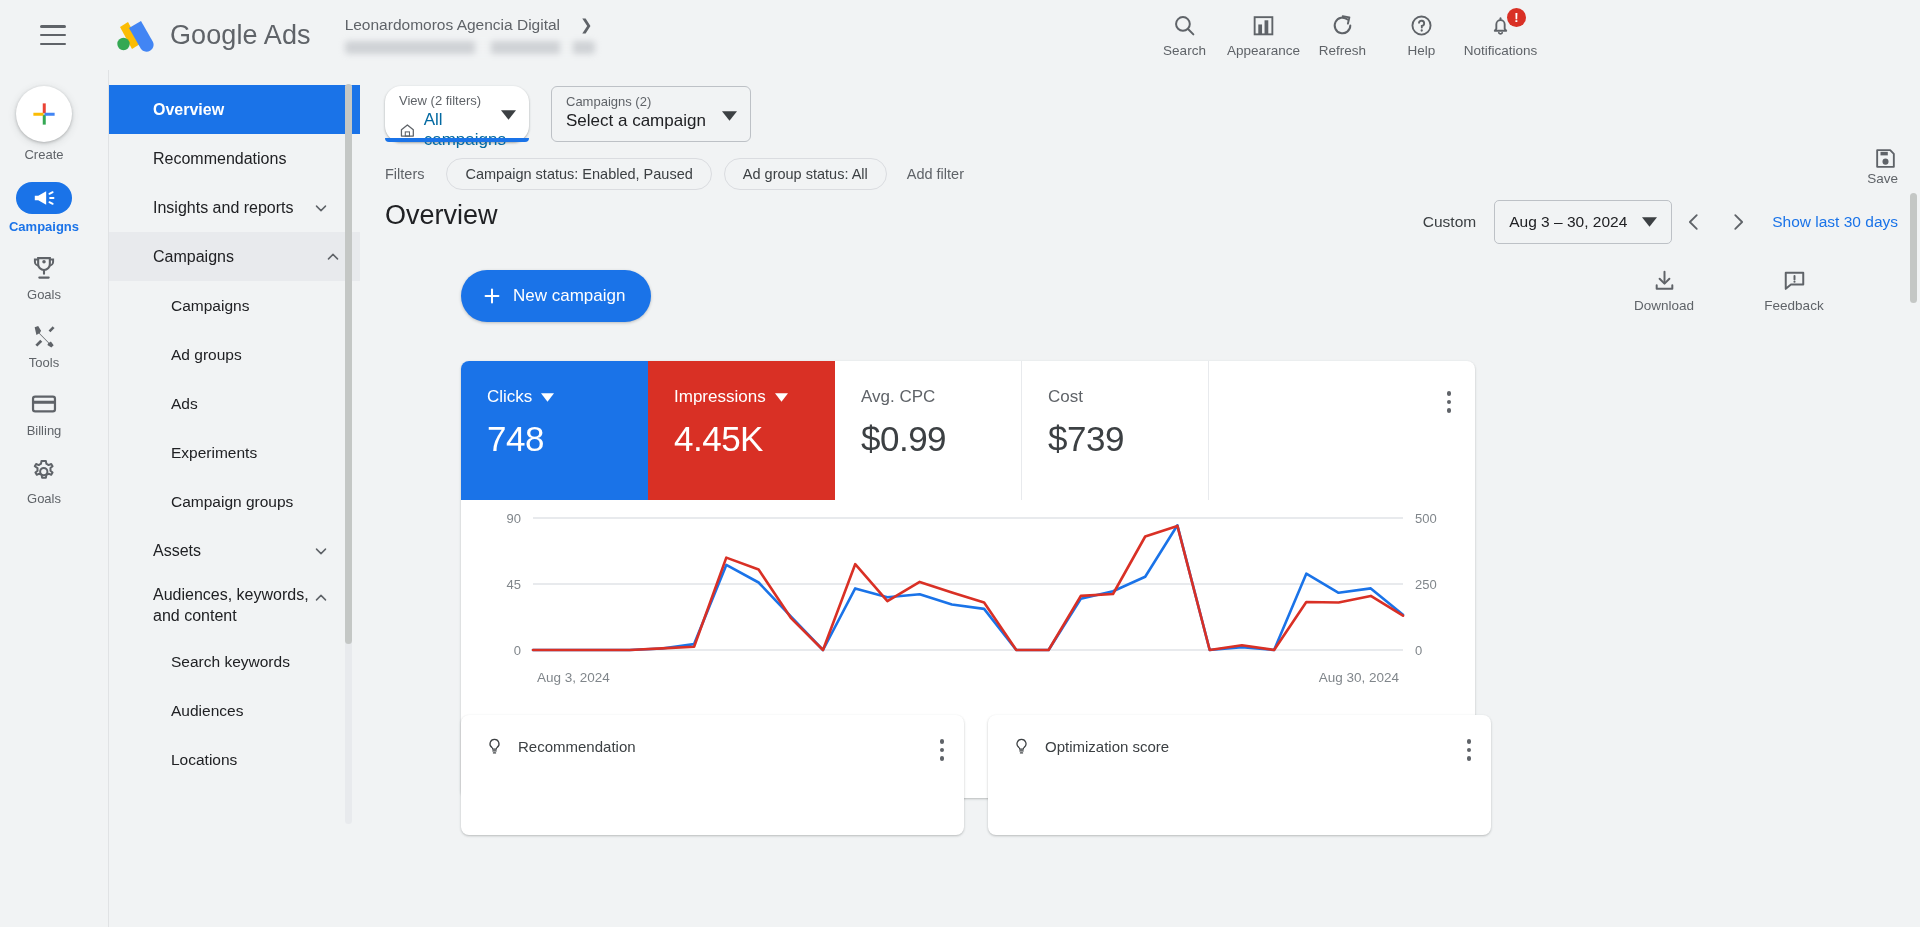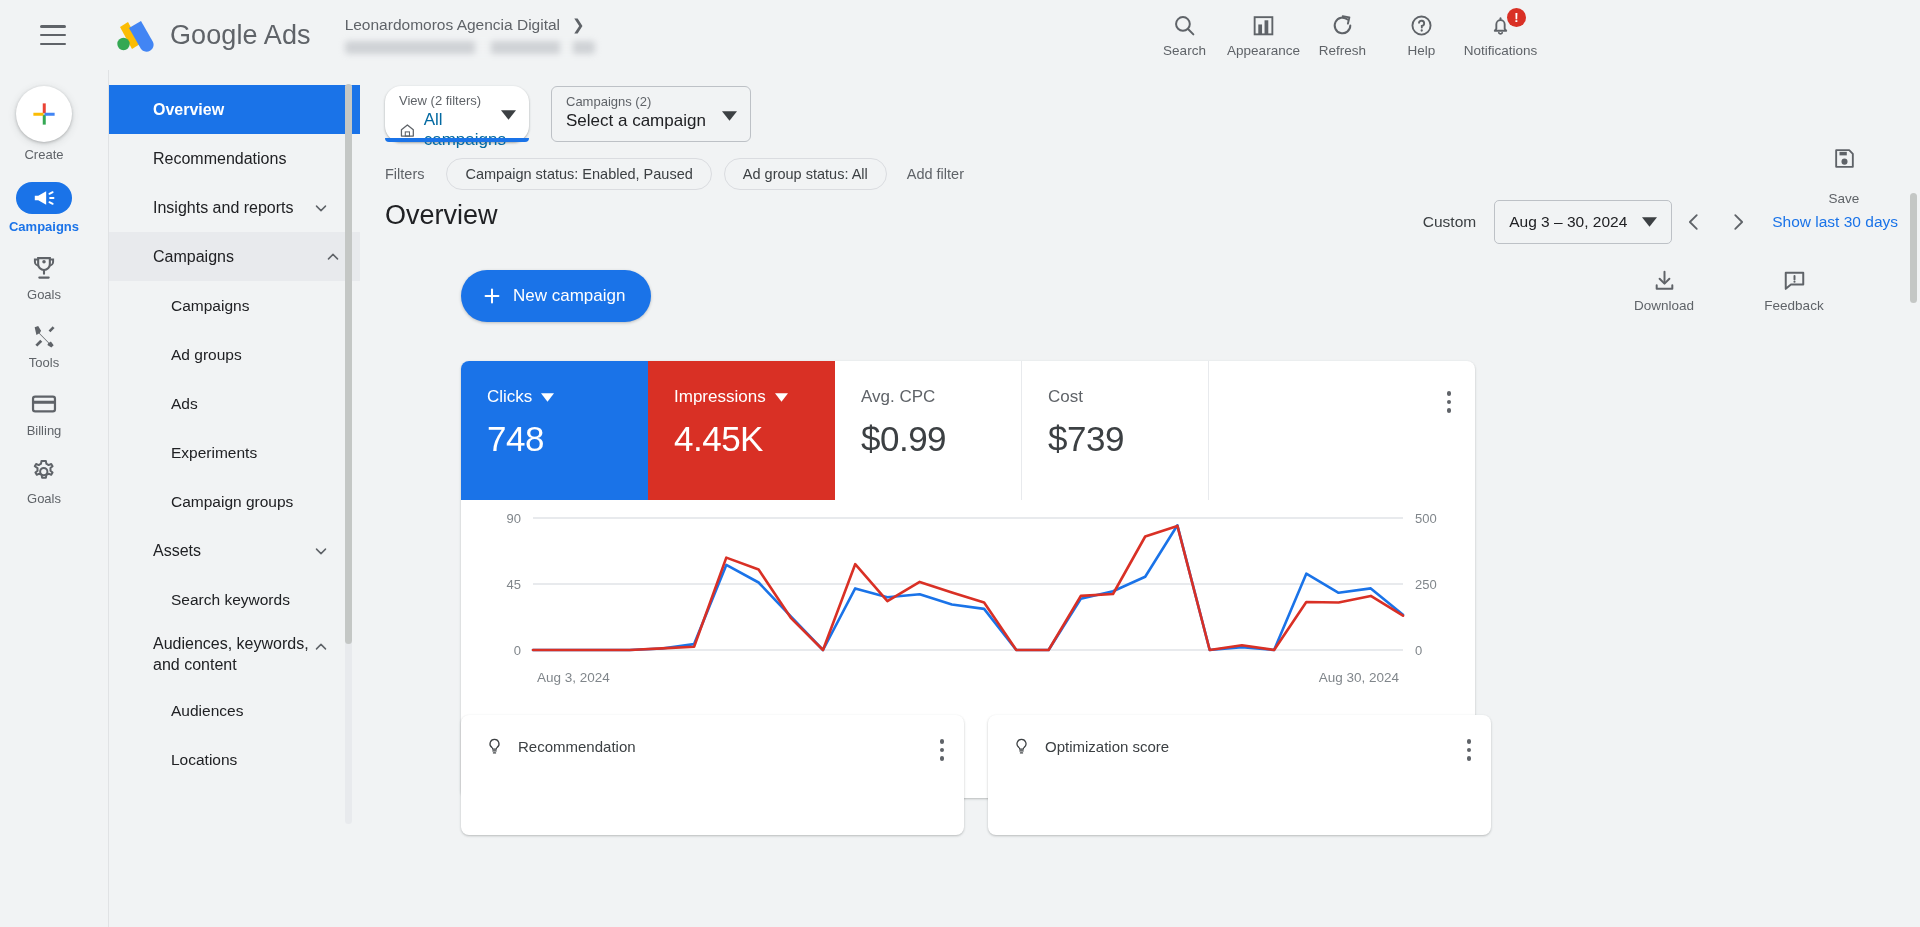--- a/index.html
+++ b/index.html
@@ -18,21 +18,21 @@
     background: #f1f3f4; display: flex; align-items: center;
   }
   .hamburger { width: 26px; height: 20px; margin-left: 40px; display: flex;
     flex-direction: column; justify-content: space-between; cursor: pointer; }
   .hamburger span { display: block; height: 2.5px; background: #5f6368; border-radius: 2px; }
   .brand { display: flex; align-items: center; margin-left: 48px; }
   .brand-logo { width: 42px; height: 34px; position: relative; }
   .brand-text { margin-left: 14px; font-size: 27px; color: #5f6368; letter-spacing: .1px; }
   .brand-text b { font-weight: 400; color: #5f6368; }
   .acct-crumb { margin-left: 34px; display: flex; flex-direction: column; justify-content: center; height: 56px; }
-  .acct-crumb-top { font-size: 15.5px; color: #5f6368; display: flex; align-items: center; gap: 12px; }
+  .acct-crumb-top { font-size: 15.5px; color: #5f6368; display: flex; align-items: center; gap: 20px; }
   .crumb-arrow { font-size: 15px; color: #5f6368; }
   .acct-crumb-blur {
     margin-top: 7px; height: 13px; width: 250px; border-radius: 3px;
     background: linear-gradient(90deg,#c9ccd0 0 130px,#f1f3f4 130px 146px,#c9ccd0 146px 215px,#f1f3f4 215px 228px,#c9ccd0 228px 250px);
     filter: blur(3.4px); opacity: .85;
   }
   .top-actions { position: absolute; right: 380px; top: 0; height: 70px; display: flex; align-items: center; gap: 0; }
   .tool-btn {
     width: 79px; height: 66px; display: flex; flex-direction: column;
     align-items: center; justify-content: center; gap: 5px; cursor: pointer; position: relative;
@@ -119,22 +119,22 @@
   .camp-card .big { font-size: 17px; color: #202124; margin-top: 2px; }
 
   .filters-row { position: absolute; left: 24px; top: 88px; display: flex; align-items: center; gap: 12px; }
   .filters-label { font-size: 14.5px; color: #5f6368; margin-right: 10px; }
   .chip {
     height: 32px; border: 1px solid #dadce0; border-radius: 16px; background: #f1f3f4;
     display: flex; align-items: center; padding: 0 18px; font-size: 14.5px; color: #3c4043; cursor: pointer;
   }
   .add-filter { font-size: 14.5px; color: #5f6368; cursor: pointer; padding: 0 8px; }
   .save-btn {
-    position: absolute; right: 36px; top: 76px; width: 80px;
-    display: flex; flex-direction: column; align-items: center; gap: 20px; cursor: pointer;
+    position: absolute; right: 22px; top: 76px; width: 80px;
+    display: flex; flex-direction: column; align-items: flex-end; gap: 0; cursor: pointer;
   }
   .save-btn .lbl { font-size: 13.5px; color: #5f6368; }
 
   .page-title { position: absolute; left: 24px; top: 130px; font-size: 27px; color: #202124; }
 
   .daterange { position: absolute; right: 22px; top: 130px; display: flex; align-items: center; gap: 0; }
   .dr-custom { font-size: 15.5px; color: #3c4043; margin-right: 18px; }
   .dr-select {
     width: 178px; height: 44px; border: 1px solid #bdc1c6; border-radius: 5px;
     display: flex; align-items: center; justify-content: space-between; padding: 0 14px;
@@ -369,28 +369,28 @@
     </div>
     <div class="nav-item child">
       <span class="nav-label">Campaign groups</span>
     </div>
     <div class="nav-item">
       <span class="nav-label">Assets</span>
       <svg class="chev" viewBox="0 0 24 24">
         <path d="M6 9.5 L12 15.5 L18 9.5" fill="none" stroke="#5f6368" stroke-width="2" stroke-linecap="round" stroke-linejoin="round"></path>
       </svg>
     </div>
-    <div class="nav-item child">
-      <span class="nav-label">Search keywords</span>
-    </div>
     <div class="nav-item two-line">
       <span class="nav-label">Audiences, keywords, and content</span>
       <svg class="chev" viewBox="0 0 24 24" style="margin-top:4px">
         <path d="M6 14.5 L12 8.5 L18 14.5" fill="none" stroke="#5f6368" stroke-width="2" stroke-linecap="round" stroke-linejoin="round"></path>
       </svg>
+    </div>
+    <div class="nav-item child">
+      <span class="nav-label">Search keywords</span>
     </div>
     <div class="nav-item child">
       <span class="nav-label">Audiences</span>
     </div>
     <div class="nav-item child">
       <span class="nav-label">Locations</span>
     </div>
     <div class="side-scroll-track"></div>
     <div class="side-scroll"></div>
   </div>

